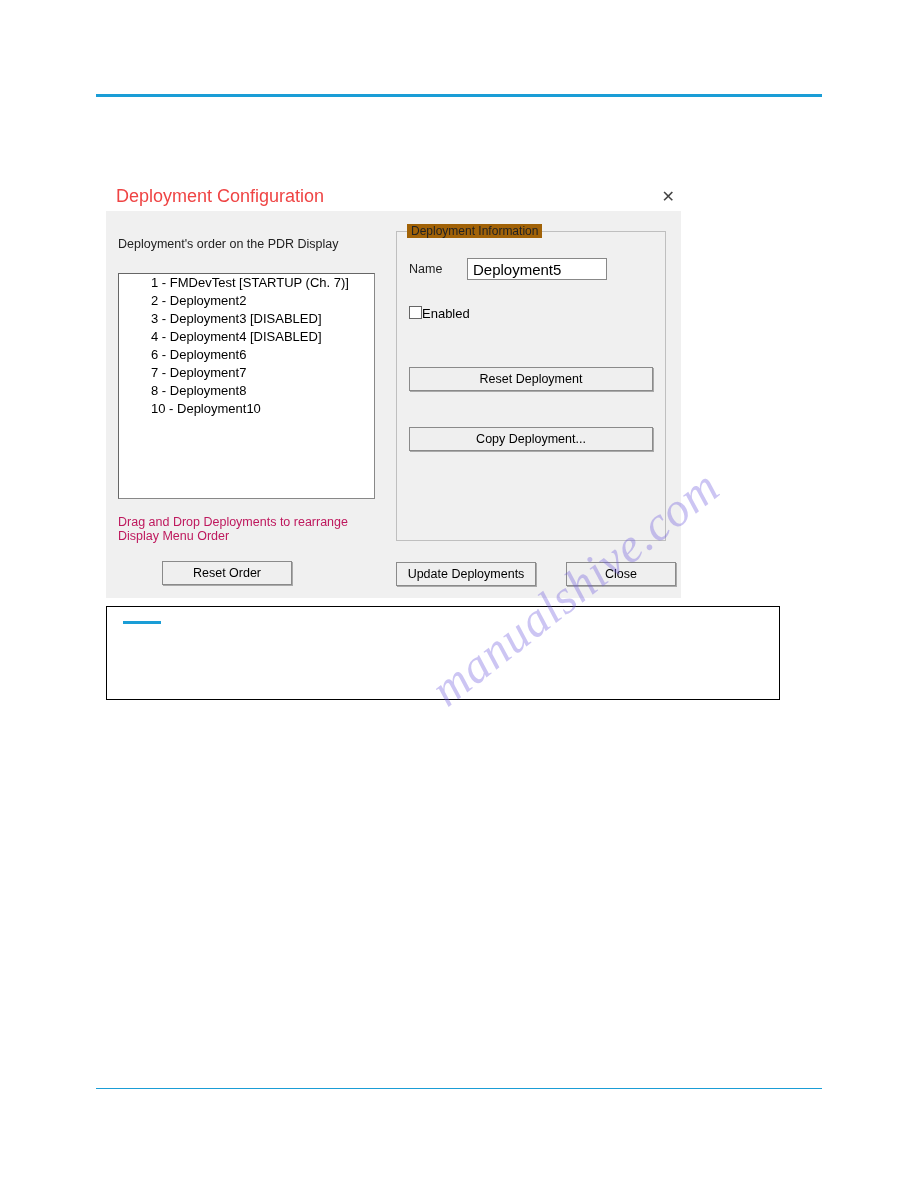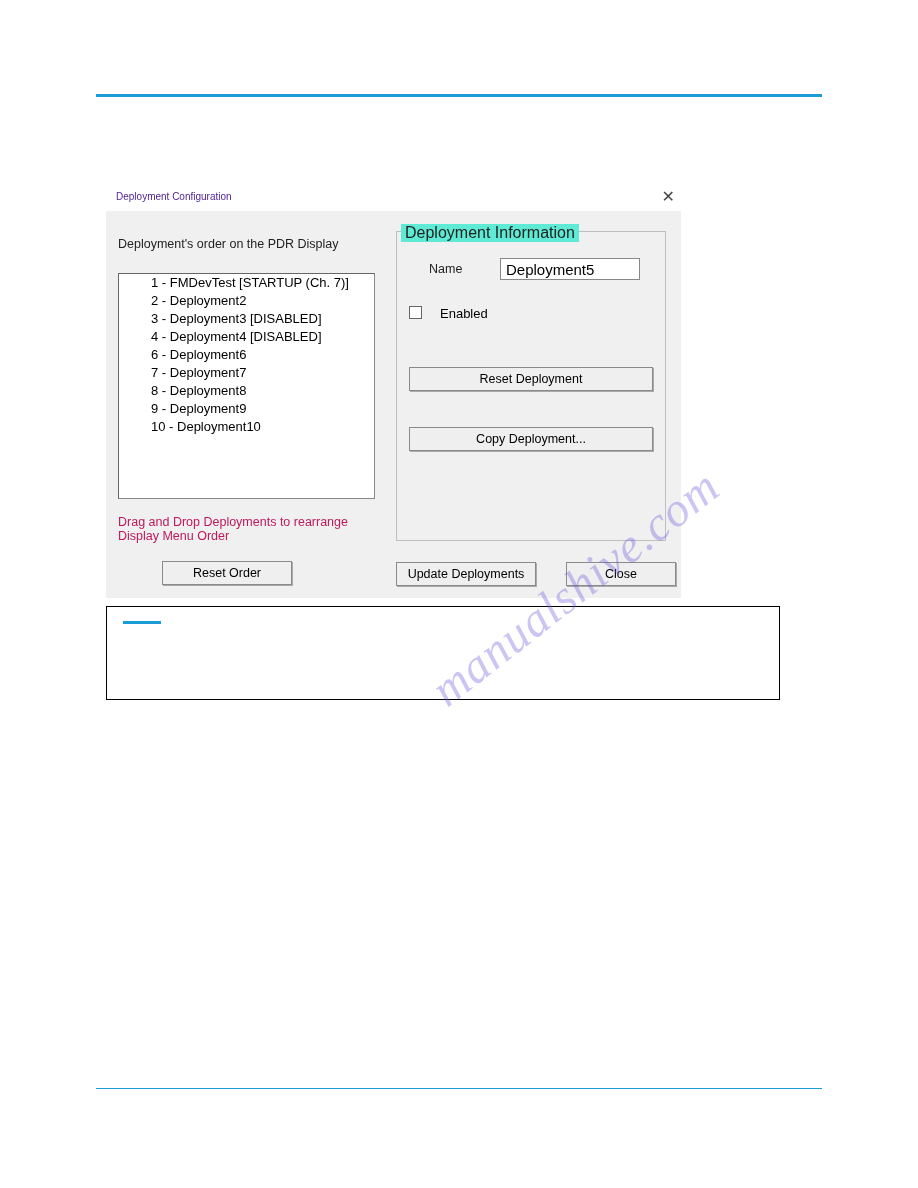--- a/index.html
+++ b/index.html
@@ -47,22 +47,22 @@
     left: 0;
     right: -8px;
     height: 30px;
     display: flex;
     align-items: center;
     justify-content: space-between;
     padding: 0 10px;
     background: #fff;
   }
   .dialog-title {
-    font-size: 10px;
-    color: #4c1d95;
+    font-size: 18px;
+    color: #ef4444;
   }
   .dialog-close {
     font-size: 16px;
     color: #444;
     cursor: pointer;
     padding: 0 4px;
     font-family: Arial;
   }
   .dialog-body {
     position: absolute;
@@ -136,51 +136,49 @@
     left: 290px;
     width: 270px;
     height: 310px;
     border: 1px solid #bfbfbf;
     padding: 10px 12px;
     background: #f0f0f0;
   }
   .fieldset-legend {
     position: absolute;
     top: -8px;
-    left: 4px;
-    background: #5eead4;
+    left: 10px;
+    background: #a16207;
     padding: 0 4px;
-    font-size: 16px;
+    font-size: 12px;
     color: #222;
   }
   .form-row {
     display: flex;
     align-items: center;
     margin-top: 16px;
-    gap: 23px;
-    margin-left: 20px;
+    gap: 10px;
   }
   .form-row .lbl {
     font-size: 12.5px;
     color: #222;
     width: 48px;
   }
   .text-input {
     height: 22px;
     width: 140px;
     border: 1px solid #888;
     background: #fff;
     font-size: 15px;
     padding: 0 5px;
   }
   .check-row {
     display: flex;
     align-items: flex-start;
     margin-top: 26px;
-    gap: 18px;
   }
   .checkbox-box {
     width: 13px;
     height: 13px;
     border: 1px solid #666;
     background: #fff;
     cursor: pointer;
     display: inline-block;
   }
   .right-btns {
@@ -245,21 +243,20 @@
     <div class="left-pane">
       <div class="left-label">Deployment's order on the PDR Display</div>
       <div class="listbox" id="deployment-list">
           <div class="list-item">1 - FMDevTest [STARTUP (Ch. 7)]</div>
           <div class="list-item">2 - Deployment2</div>
           <div class="list-item">3 - Deployment3 [DISABLED]</div>
           <div class="list-item">4 - Deployment4 [DISABLED]</div>
           <div class="list-item">6 - Deployment6</div>
           <div class="list-item">7 - Deployment7</div>
           <div class="list-item">8 - Deployment8</div>
-          <div class="list-item">9 - Deployment9</div>
           <div class="list-item">10 - Deployment10</div>
         </div>
       <div class="drag-hint">Drag and Drop Deployments to rearrange Display Menu Order</div>
       <div class="win-btn reset-order-btn">Reset Order</div>
     </div>
 
     <div class="right-pane">
       <div class="fieldset-legend">Deployment Information</div>
 
       <div class="form-row">

